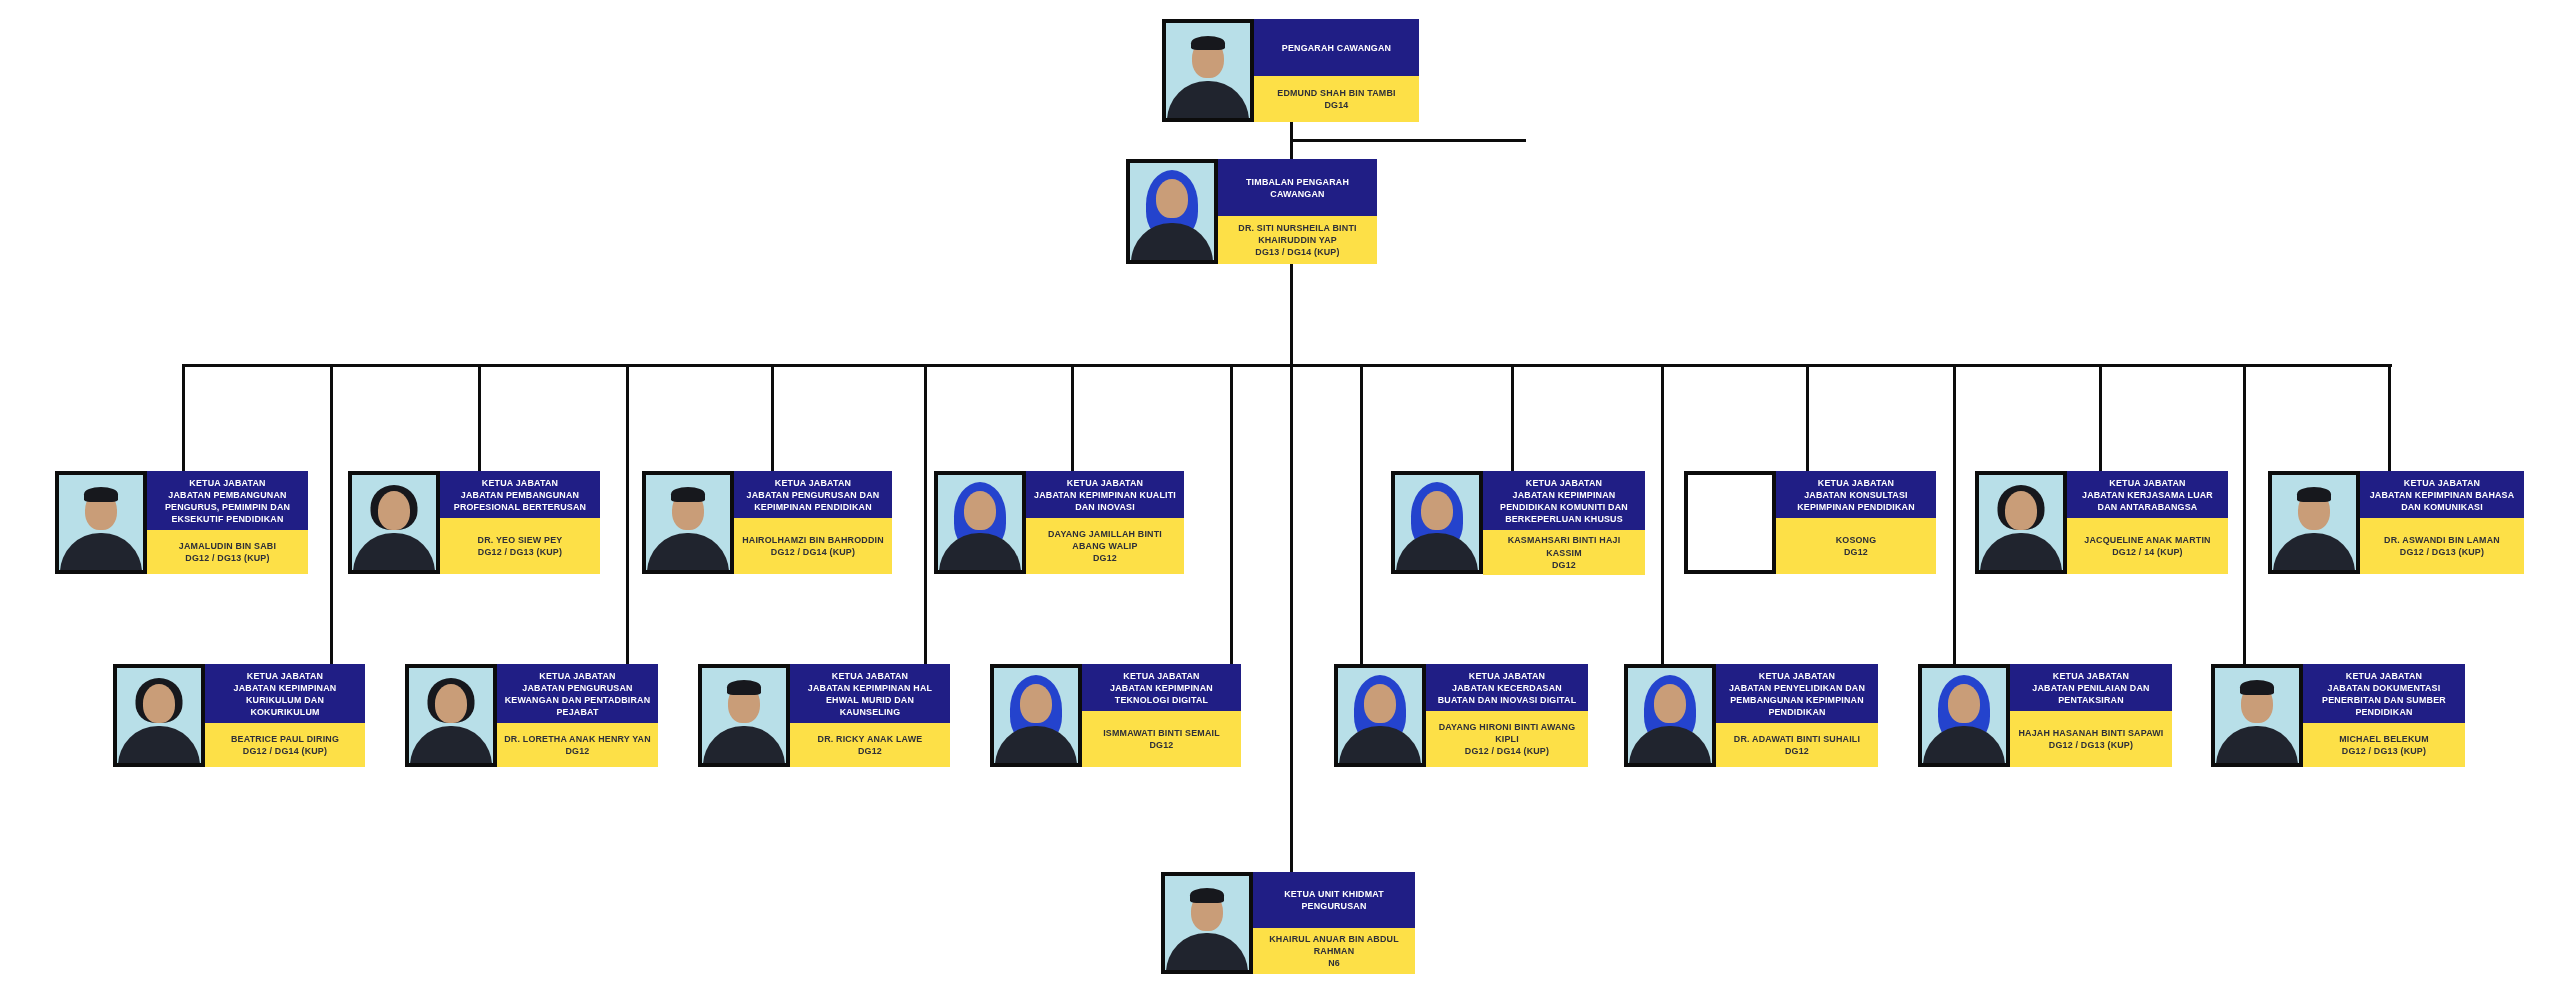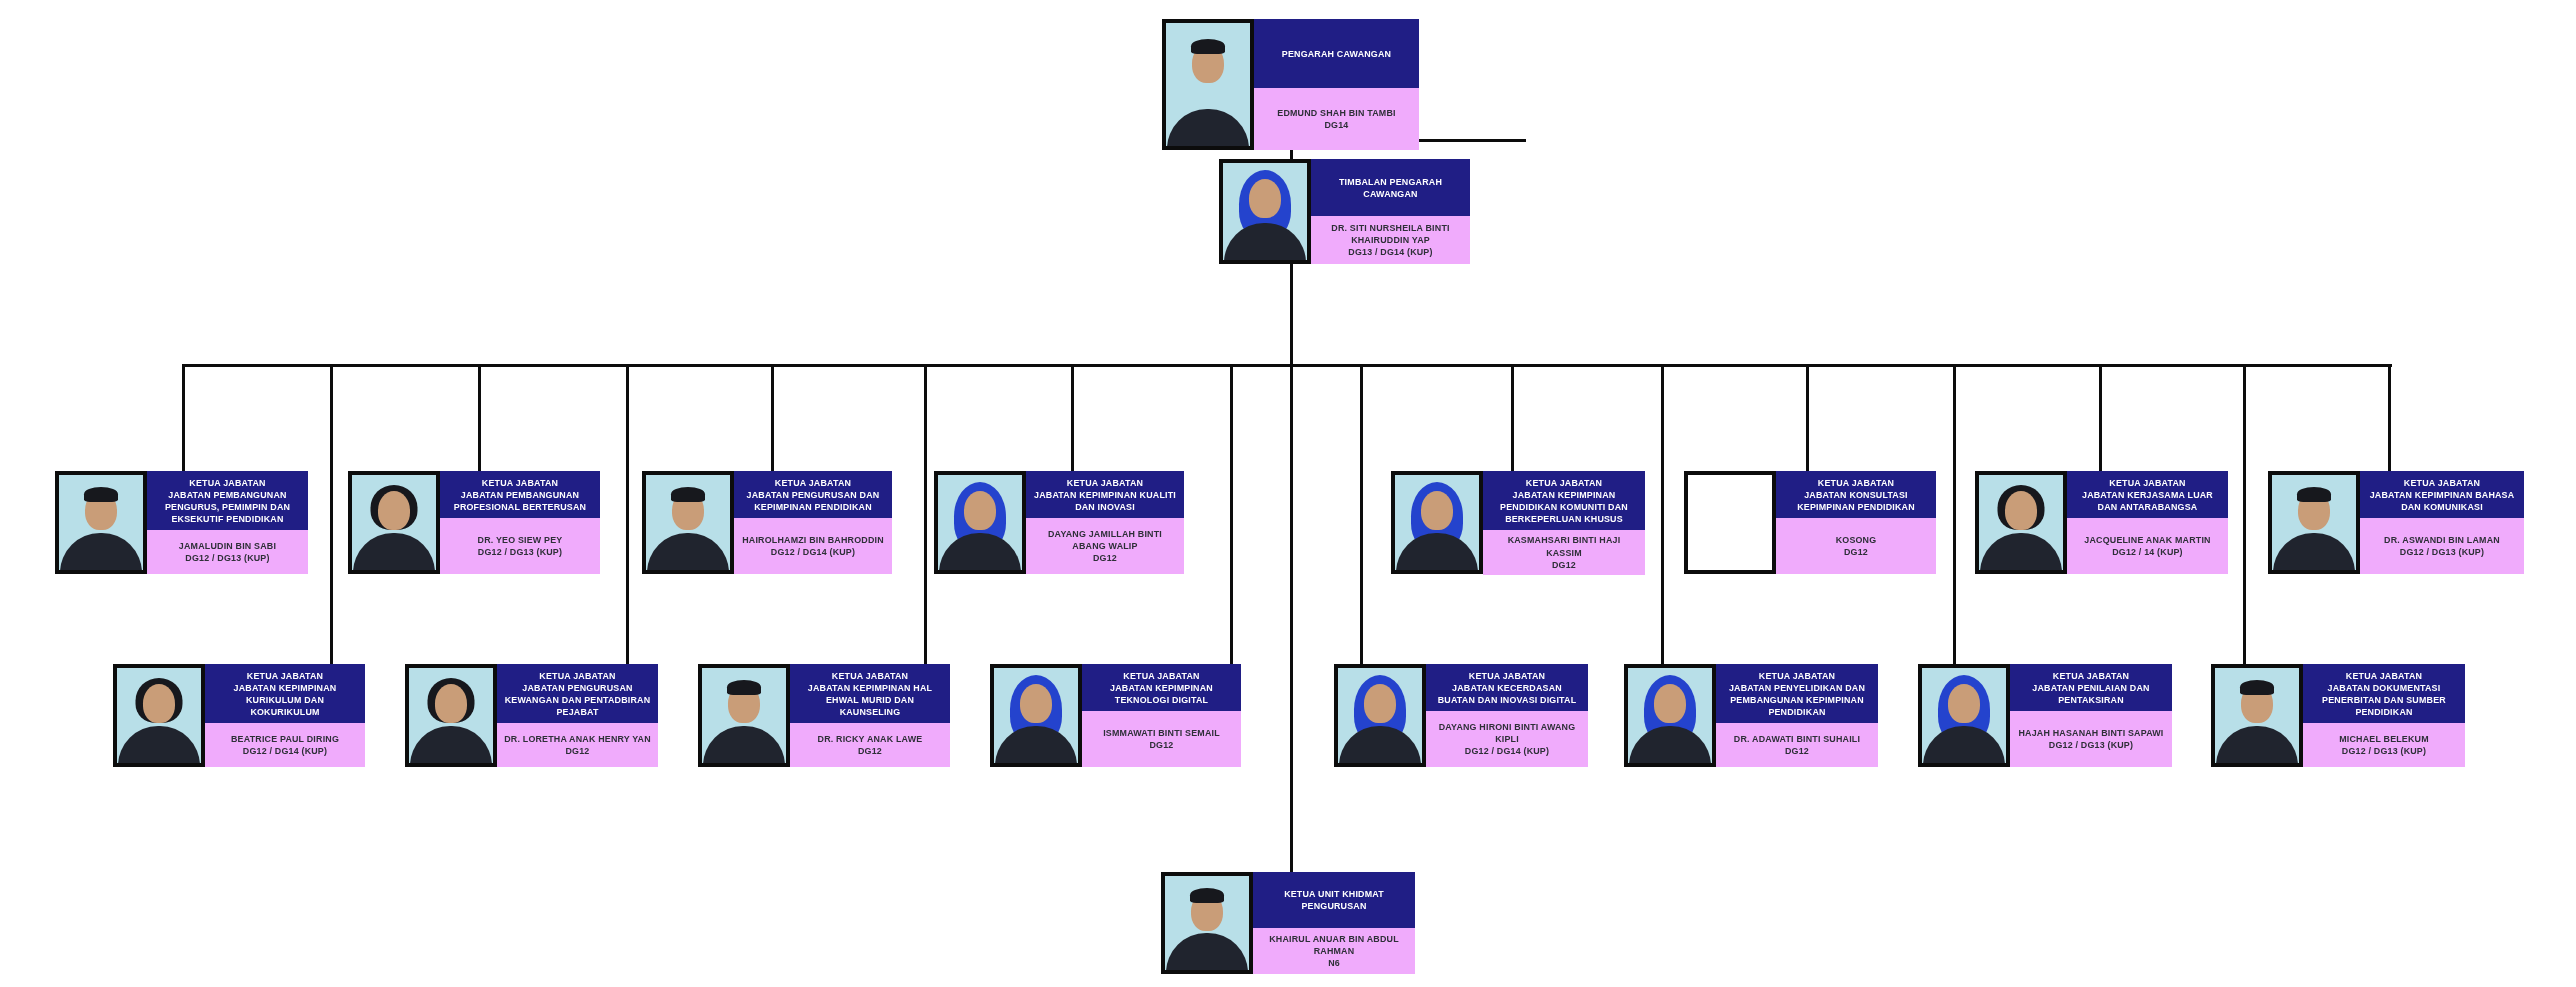--- a/index.html
+++ b/index.html
@@ -19,21 +19,21 @@
           background:#17181d;border-radius:50% 50% 18% 18%;}
   .photo[data-photo="woman"] .f-hair{left:50%;top:10%;transform:translateX(-50%);width:47px;height:45px;
           background:#17181d;border-radius:50% 50% 42% 42%;z-index:1;}
   .photo[data-photo="hijab"] .f-hair{left:50%;top:7%;transform:translateX(-50%);width:52px;height:69px;
           background:#2443cd;border-radius:50% 50% 40% 40%;z-index:1;}
   .panel{flex:1;display:flex;flex-direction:column;min-width:0;}
   .tbox{background:#201e85;color:#ffffff;display:flex;flex-direction:column;justify-content:center;
         text-align:center;padding:5.6px 7.2px;}
   .card.tall .tbox{flex:0 0 44%;}
   .role,.dept{font-weight:bold;font-size:8.9px;line-height:1.35;letter-spacing:0.2px;text-transform:uppercase;}
-  .nbox{flex:1;background:#f0abfc;display:flex;flex-direction:column;justify-content:center;
+  .nbox{flex:1;background:#fde047;display:flex;flex-direction:column;justify-content:center;
         text-align:center;padding:4px 7.2px;color:#2e2f38;}
   .pname,.grade{font-weight:bold;font-size:8.9px;line-height:1.38;letter-spacing:0.2px;text-transform:uppercase;}
 </style>
 </head>
 <body>
 
 <div id="chart">
 
   <div class="line" style="left:1290px;top:121px;width:3.2px;height:42px"></div>
   <div class="line" style="left:1290px;top:139px;width:236px;height:3.2px"></div>
@@ -49,40 +49,40 @@
   <div class="line" style="left:2388px;top:364px;width:3.2px;height:110px"></div>
   <div class="line" style="left:330px;top:364px;width:3.2px;height:303px"></div>
   <div class="line" style="left:626px;top:364px;width:3.2px;height:303px"></div>
   <div class="line" style="left:924px;top:364px;width:3.2px;height:303px"></div>
   <div class="line" style="left:1230px;top:364px;width:3.2px;height:303px"></div>
   <div class="line" style="left:1360px;top:364px;width:3.2px;height:303px"></div>
   <div class="line" style="left:1661px;top:364px;width:3.2px;height:303px"></div>
   <div class="line" style="left:1953px;top:364px;width:3.2px;height:303px"></div>
   <div class="line" style="left:2243px;top:364px;width:3.2px;height:303px"></div>
 
-  <div class="card tall" style="left:1162px;top:19.3px;width:257px;height:131px">
+  <div class="card tall" style="left:1162px;top:19.3px;width:257px;height:103px">
     <div class="photo" data-photo="man">
       <div class="f-hair"></div>
       <div class="f-head"></div>
       <div class="f-body"></div>
     </div>
     <div class="panel">
       <div class="tbox">
         <div class="role">PENGARAH CAWANGAN</div>
         <div class="dept"></div>
       </div>
       <div class="nbox">
         <div class="pname">EDMUND SHAH BIN TAMBI</div>
         <div class="grade">DG14</div>
       </div>
     </div>
   </div>
 
 
-  <div class="card tall" style="left:1219px;top:159px;width:251px;height:105px">
+  <div class="card tall" style="left:1126px;top:159px;width:251px;height:105px">
     <div class="photo" data-photo="hijab">
       <div class="f-hair"></div>
       <div class="f-head"></div>
       <div class="f-body"></div>
     </div>
     <div class="panel">
       <div class="tbox">
         <div class="role">TIMBALAN PENGARAH CAWANGAN</div>
         <div class="dept"></div>
       </div>

